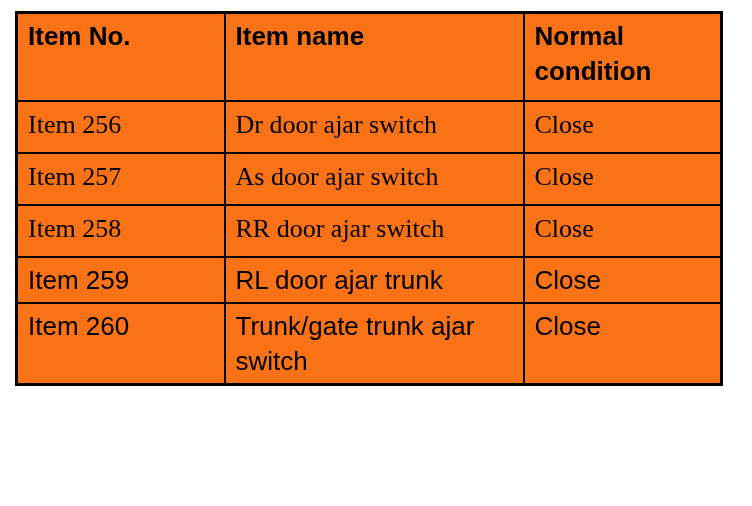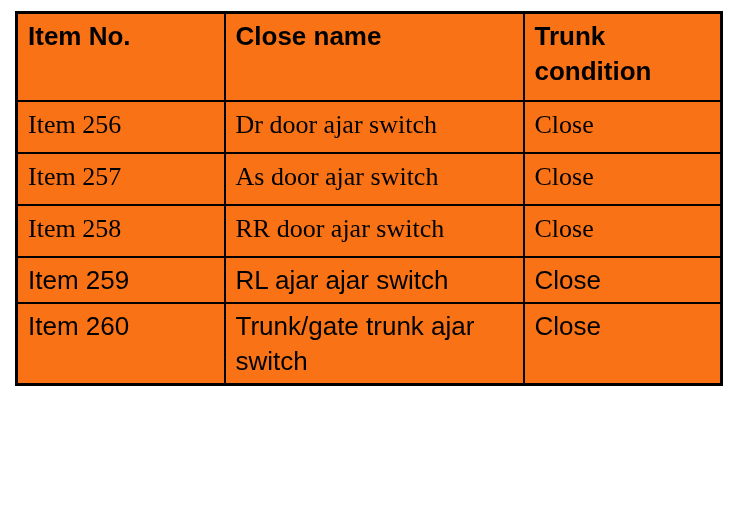--- a/index.html
+++ b/index.html
@@ -54,43 +54,43 @@
 <div class="page">
   <table class="switch-table">
     <colgroup>
       <col class="c1">
       <col class="c2">
       <col class="c3">
     </colgroup>
     <thead>
       <tr class="row-header">
         <th>Item No.</th>
-        <th>Close name</th>
-        <th>Trunk condition</th>
+        <th>Item name</th>
+        <th>Normal condition</th>
       </tr>
     </thead>
     <tbody>
       <tr class="row-standard">
         <td>Item 256</td>
         <td>Dr door ajar switch</td>
         <td>Close</td>
       </tr>
       <tr class="row-standard">
         <td>Item 257</td>
         <td>As door ajar switch</td>
         <td>Close</td>
       </tr>
       <tr class="row-standard">
         <td>Item 258</td>
         <td>RR door ajar switch</td>
         <td>Close</td>
       </tr>
       <tr class="row-259">
         <td>Item 259</td>
-        <td>RL ajar ajar switch</td>
+        <td>RL door ajar trunk</td>
         <td>Close</td>
       </tr>
       <tr class="row-tall">
         <td>Item 260</td>
         <td>Trunk/gate trunk ajar switch</td>
         <td>Close</td>
       </tr>
     </tbody>
   </table>
 </div>

